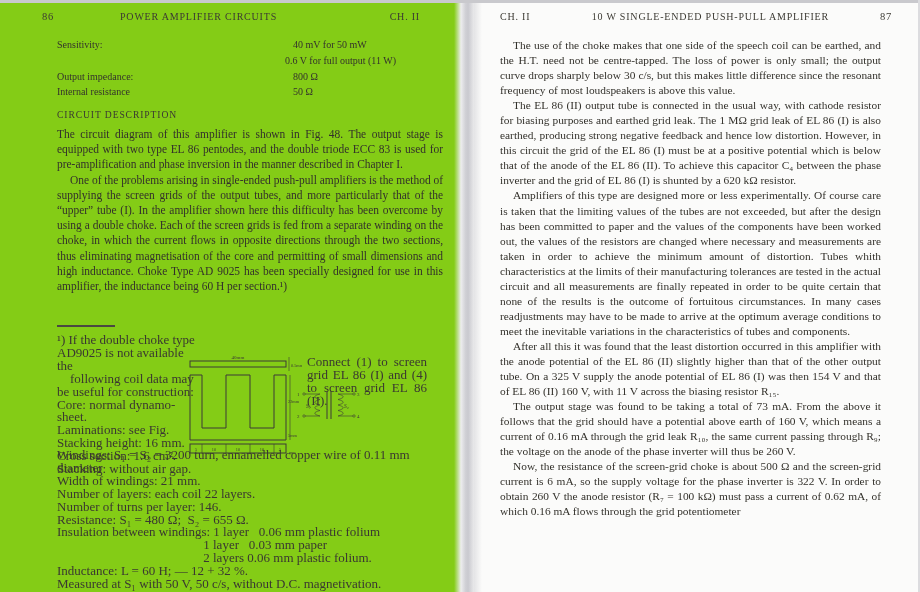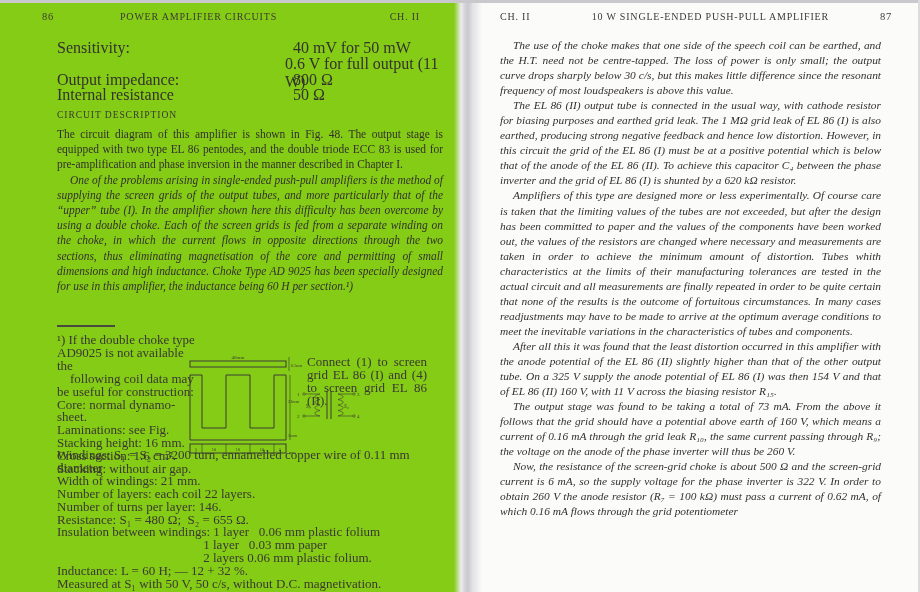--- a/index.html
+++ b/index.html
@@ -17,34 +17,34 @@
   #top-edge{position:absolute;left:0;top:0;width:920px;height:3px;background:#c9c9cd;}
   #right-edge{position:absolute;right:0;top:0;width:2px;height:592px;background:#dcdcdf;}
   .inner-shadow-l{position:absolute;left:0;top:0;width:8px;height:100%;
     background:linear-gradient(90deg,#e4e4e6,rgba(250,250,249,0));}
   .inner-shadow-r{position:absolute;right:0;top:0;width:7px;height:100%;
     background:linear-gradient(270deg,#ededee,rgba(249,249,247,0));}
 
   .runhead{position:absolute;top:8px;font-size:10px;letter-spacing:0.8px;color:#3c3a33;}
   .pagenum{font-size:10.5px;}
 
-  .spec-block{position:absolute;top:36px;left:57px;width:385px;font-size:16px;}
+  .spec-block{position:absolute;top:36px;left:57px;width:385px;font-size:10px;}
   .spec-row{position:relative;height:15.8px;}
   .spec-label{position:absolute;left:0;top:0;}
   .spec-value{position:absolute;left:236px;top:0;}
   .spec-row.indent-val .spec-value{left:228px;}
 
   .section-heading{position:absolute;top:106px;left:57px;font-size:9.6px;
     letter-spacing:0.9px;color:#3b3932;}
 
   .body-col{position:absolute;text-align:justify;color:#33312b;}
   #left-body{top:124px;left:57px;width:386px;font-size:11.45px;line-height:15.2px;}
   #right-body{top:35px;left:26px;width:381px;font-size:11.4px;line-height:15.05px;}
   .body-col p{margin:0;padding:0;}
-  .body-col p.ind{text-indent:13px;font-style:italic;}
+  .body-col p.ind{text-indent:13px;}
 
   #footnote-rule{position:absolute;top:322px;left:57px;width:58px;height:1.5px;background:#4a4842;}
   .fn{font-size:13px;line-height:12.9px;color:#3a3831;}
   .prelines{white-space:pre-wrap;}
   #fn-left-col{position:absolute;top:331px;left:57px;width:140px;}
   #fn-connect{position:absolute;top:353px;left:307px;width:120px;text-align:justify;}
   #fn-full{position:absolute;top:446px;left:57px;width:395px;}
 
   #lamination-diagram{position:absolute;left:188px;top:350px;}
   #winding-schematic{position:absolute;left:296px;top:383px;}

